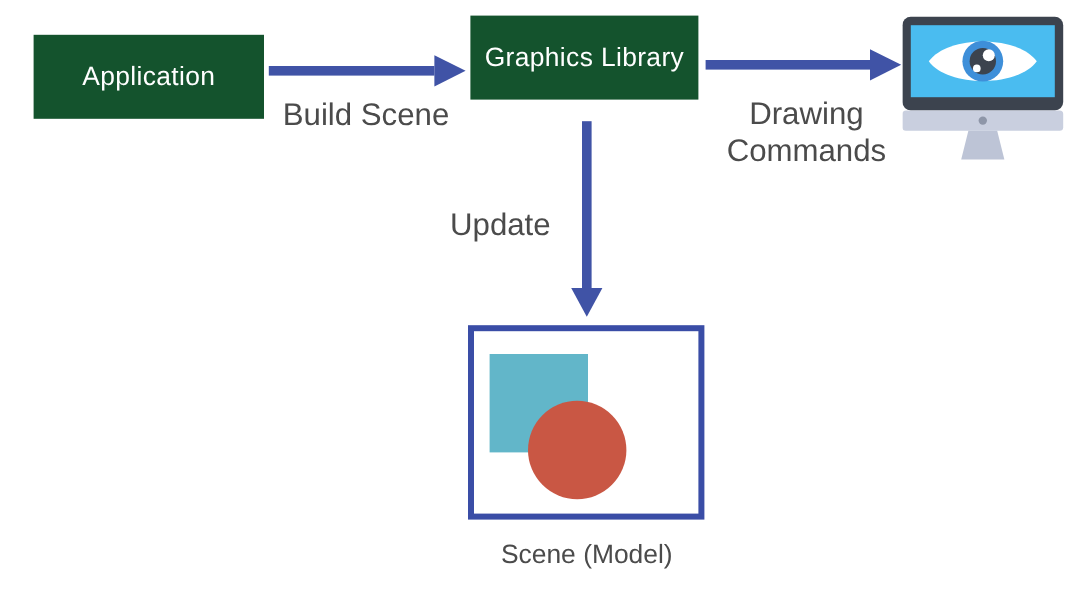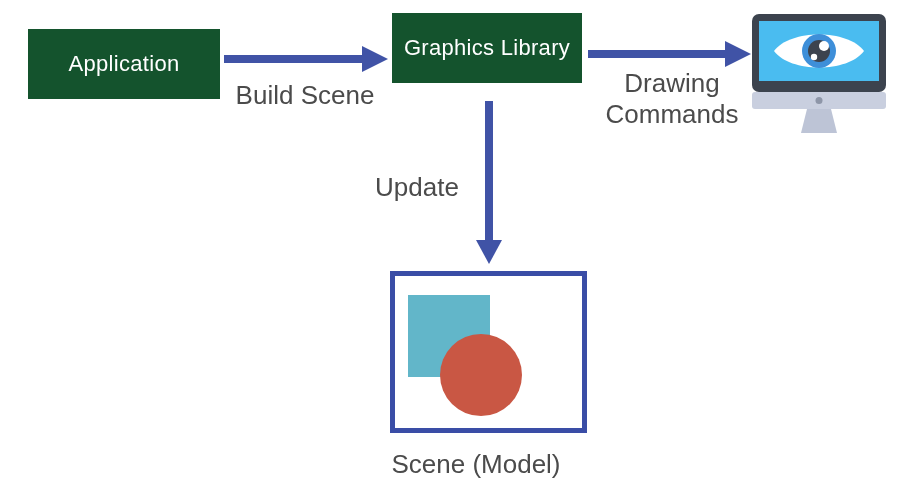--- a/index.html
+++ b/index.html
@@ -27,30 +27,30 @@
   .arrow1-head{left:362px;top:46px;}
   .arrow2-line{left:588px;top:50px;width:137px;height:8px;}
   .arrow2-head{left:725px;top:41px;}
   .arrow3-line{left:485px;top:101px;width:8px;height:139px;}
   .arrow3-head{left:476px;top:240px;}
   
   .edge-label{
     position:absolute;color:#4B4B4B;font-size:26px;text-align:center;line-height:1.2;
   }
   .label-build{left:235px;top:80px;width:140px;}
-  .label-drawing{left:600px;top:68px;width:144px;}
+  .label-drawing{left:600px;top:79px;width:144px;}
   .label-update{left:375px;top:172px;width:78px;text-align:center;}
   
   .scene-box{
     position:absolute;left:390px;top:271px;width:187px;height:152px;
     background:#ffffff;border:5px solid #3A4DA6;
   }
   .scene-square{position:absolute;left:13px;top:19px;width:82px;height:82px;background:#62B6C9;}
   .scene-circle{position:absolute;left:45px;top:58px;width:82px;height:82px;border-radius:50%;background:#C95744;}
-  .scene-label{position:absolute;left:376px;top:449px;width:200px;text-align:center;color:#4B4B4B;font-size:26px;}
+  .scene-label{position:absolute;left:389px;top:449px;width:200px;text-align:center;color:#4B4B4B;font-size:22px;}
   
   .monitor{position:absolute;left:752px;top:12px;width:138px;height:126px;}
 </style>
 </head>
 <body>
 
 <div class="canvas">
 
   <div class="node node-application">
     <span>Application</span>

